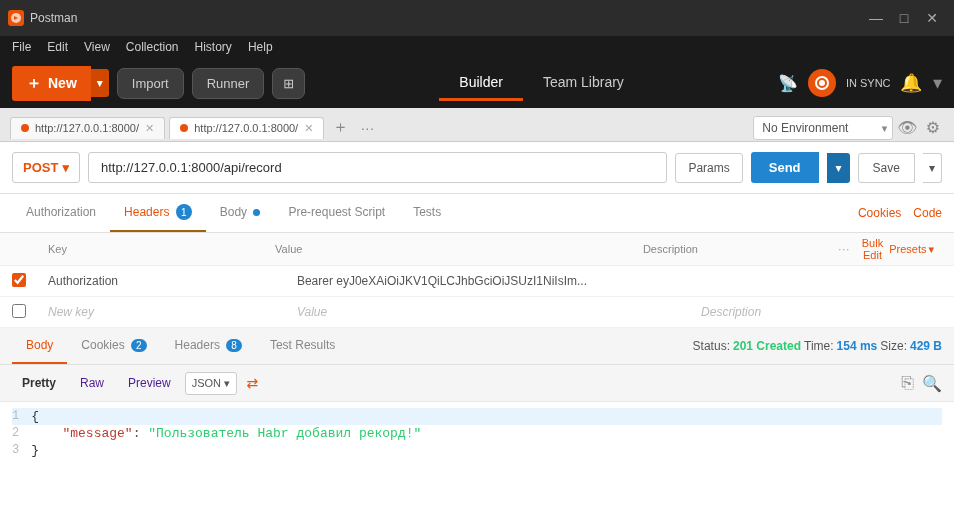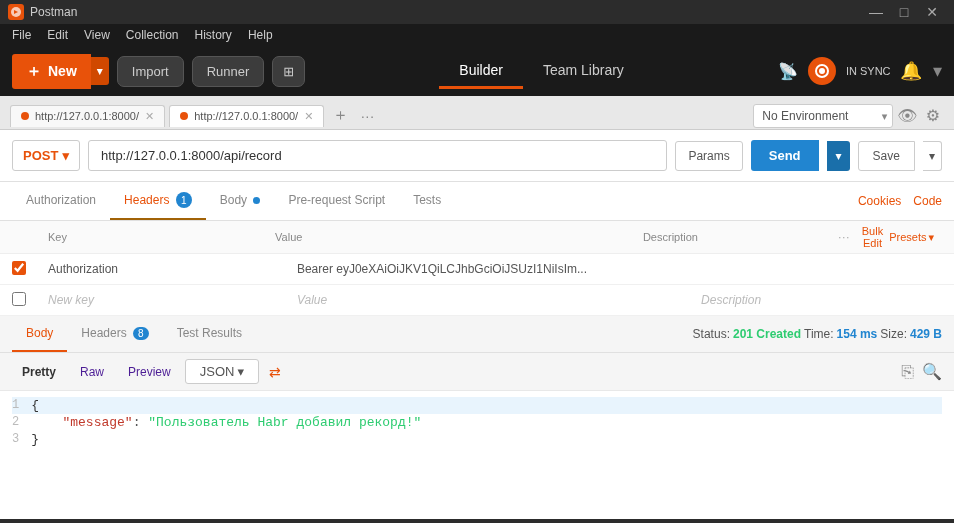--- a/index.html
+++ b/index.html
@@ -1,19 +1,19 @@
 <!DOCTYPE html>
 <html><head>
   <meta charset="utf-8">
   <style>
     * { box-sizing: border-box; margin: 0; padding: 0; }
     body { font-family: 'Segoe UI', Arial, sans-serif; font-size: 12px; background: #2c2c2c; color: #ccc; width: 954px; height: 523px; overflow: hidden; }
 
     
-    #titlebar { background: #2c2c2c; height: 24px; display: flex; align-items: center; padding: 0 8px; justify-content: space-between; }
+    #titlebar { background: #2c2c2c; height: 36px; display: flex; align-items: center; padding: 0 8px; justify-content: space-between; }
     #titlebar-left { display: flex; align-items: center; gap: 6px; color: #ccc; font-size: 12px; }
     #titlebar-logo { width: 16px; height: 16px; background: #e8520a; border-radius: 3px; display: flex; align-items: center; justify-content: center; }
     #titlebar-controls { display: flex; gap: 0; }
     .title-btn { width: 28px; height: 28px; display: flex; align-items: center; justify-content: center; color: #aaa; cursor: pointer; font-size: 14px; }
 
     
     #menubar { background: #1a1a1a; height: 22px; display: flex; align-items: center; padding: 0 4px; }
     .menu-item { color: #ccc; padding: 2px 8px; font-size: 12px; cursor: pointer; }
 
     
@@ -90,21 +90,21 @@
     #resp-status { margin-left: auto; font-size: 12px; display: flex; gap: 3px; align-items: center; }
     .resp-status-label { color: #555; }
     .resp-status-value { color: #2ecc71; font-weight: bold; }
     .resp-time-value { color: #2185d0; font-weight: bold; }
     .resp-size-value { color: #2185d0; font-weight: bold; }
 
     
     #response-content-bar { display: flex; align-items: center; padding: 6px 12px; background: #f5f5f5; gap: 4px; border-bottom: 1px solid #e8e8e8; }
     .format-tab { padding: 5px 10px; font-size: 12px; color: #4c1d95; cursor: pointer; border-radius: 3px; }
     .format-tab.active { color: #333; font-weight: 600; }
-    #json-select { background: #fff; border: 1px solid #ccc; border-radius: 3px; padding: 4px 14px; font-size: 13px; color: #555; cursor: pointer; display: flex; align-items: center; gap: 3px; }
+    #json-select { background: #fff; border: 1px solid #ccc; border-radius: 3px; padding: 4px 6px; font-size: 11px; color: #555; cursor: pointer; display: flex; align-items: center; gap: 3px; }
     .format-icon { color: #e8520a; font-size: 14px; margin-left: 6px; }
     #resp-content-right { margin-left: auto; display: flex; gap: 8px; }
     .resp-icon-btn { color: #888; font-size: 16px; cursor: pointer; background: none; border: none; }
 
     
     #response-body { flex: 1; background: #fff; padding: 6px 12px; font-family: 'Consolas', 'Courier New', monospace; font-size: 13px; }
     .line-num { color: #bbb; margin-right: 12px; user-select: none; font-size: 12px; }
     .code-line { display: flex; padding: 1px 0; }
     .code-line.selected { background: #e8f4fd; }
     .json-brace { color: #333; }
@@ -266,20 +266,23 @@
       <div class="new-value-cell">Value</div>
       <div class="desc-cell">Description</div>
     </div>
   </div>
 
   <div id="response-area">
 
     <div id="response-tabs-bar">
       <div class="resp-tab active">Body</div>
       <div class="resp-tab">
+        Cookies <span class="resp-tab-badge">2</span>
+      </div>
+      <div class="resp-tab">
         Headers <span class="resp-tab-badge">8</span>
       </div>
       <div class="resp-tab">Test Results</div>
       <div id="resp-status">
         <span class="resp-status-label">Status:</span>
         <span class="resp-status-value">201 Created</span>
         <span class="resp-status-label">Time:</span>
         <span class="resp-time-value">154 ms</span>
         <span class="resp-status-label">Size:</span>
         <span class="resp-size-value">429 B</span>

